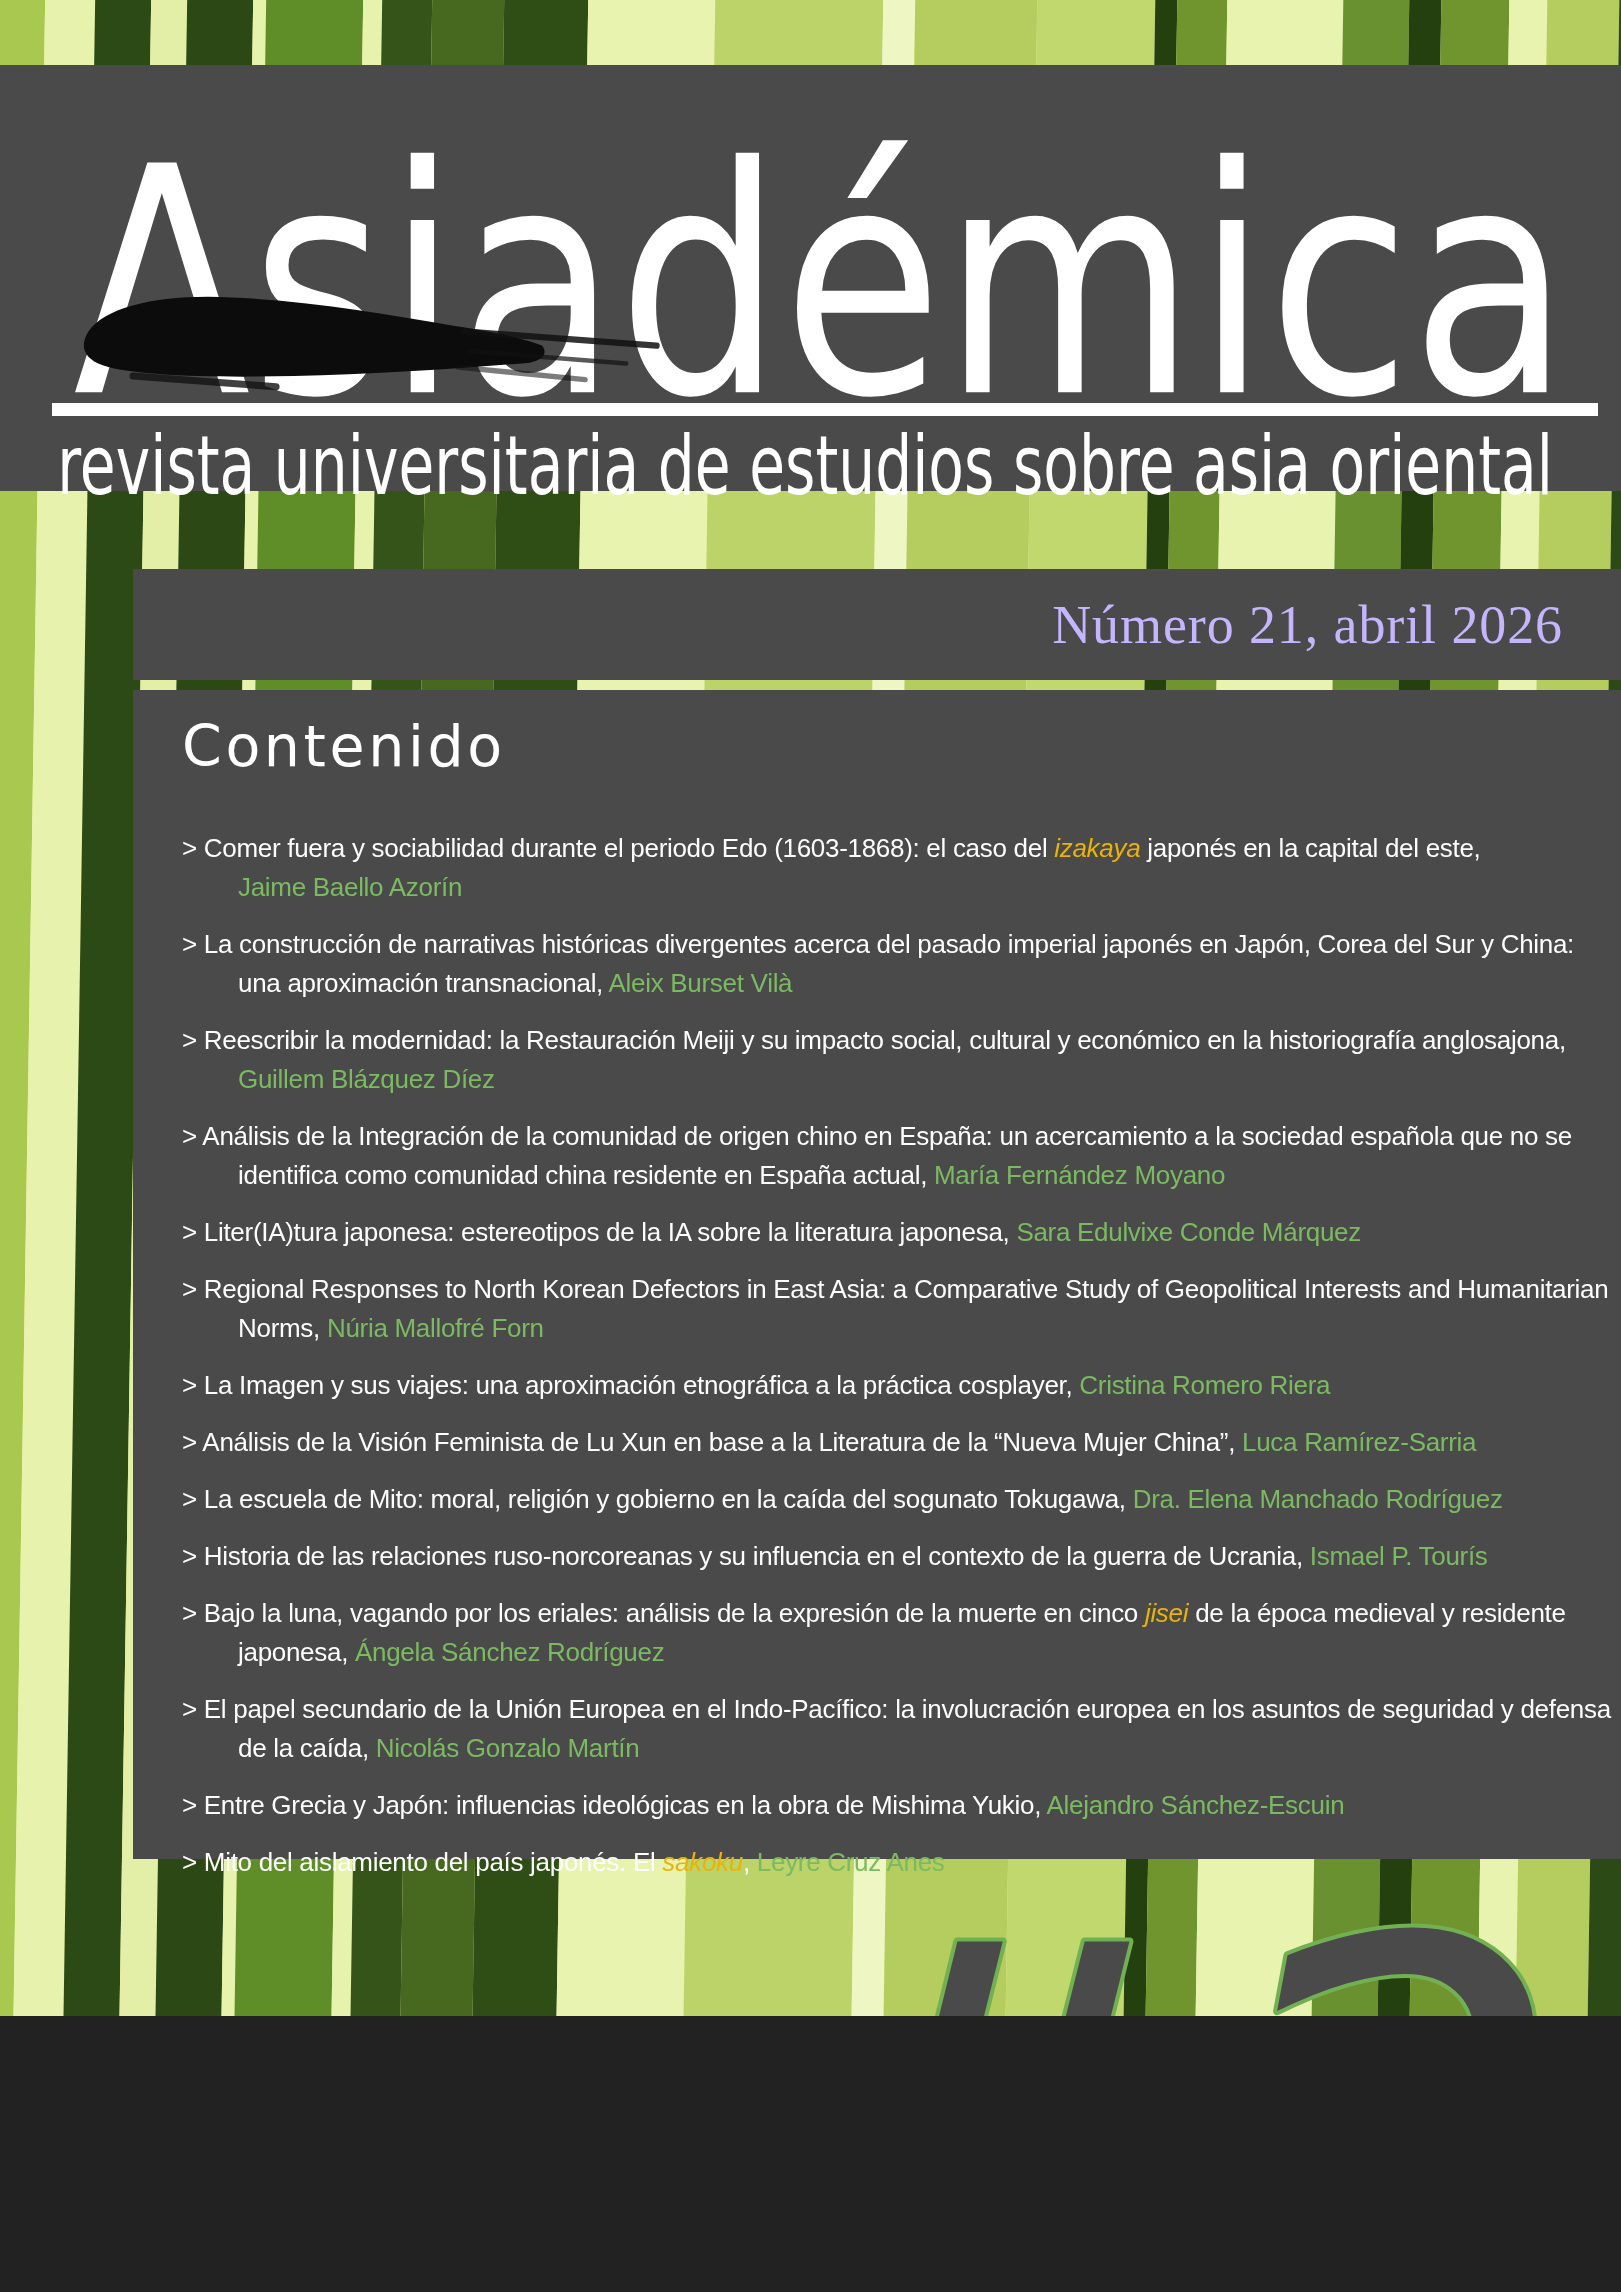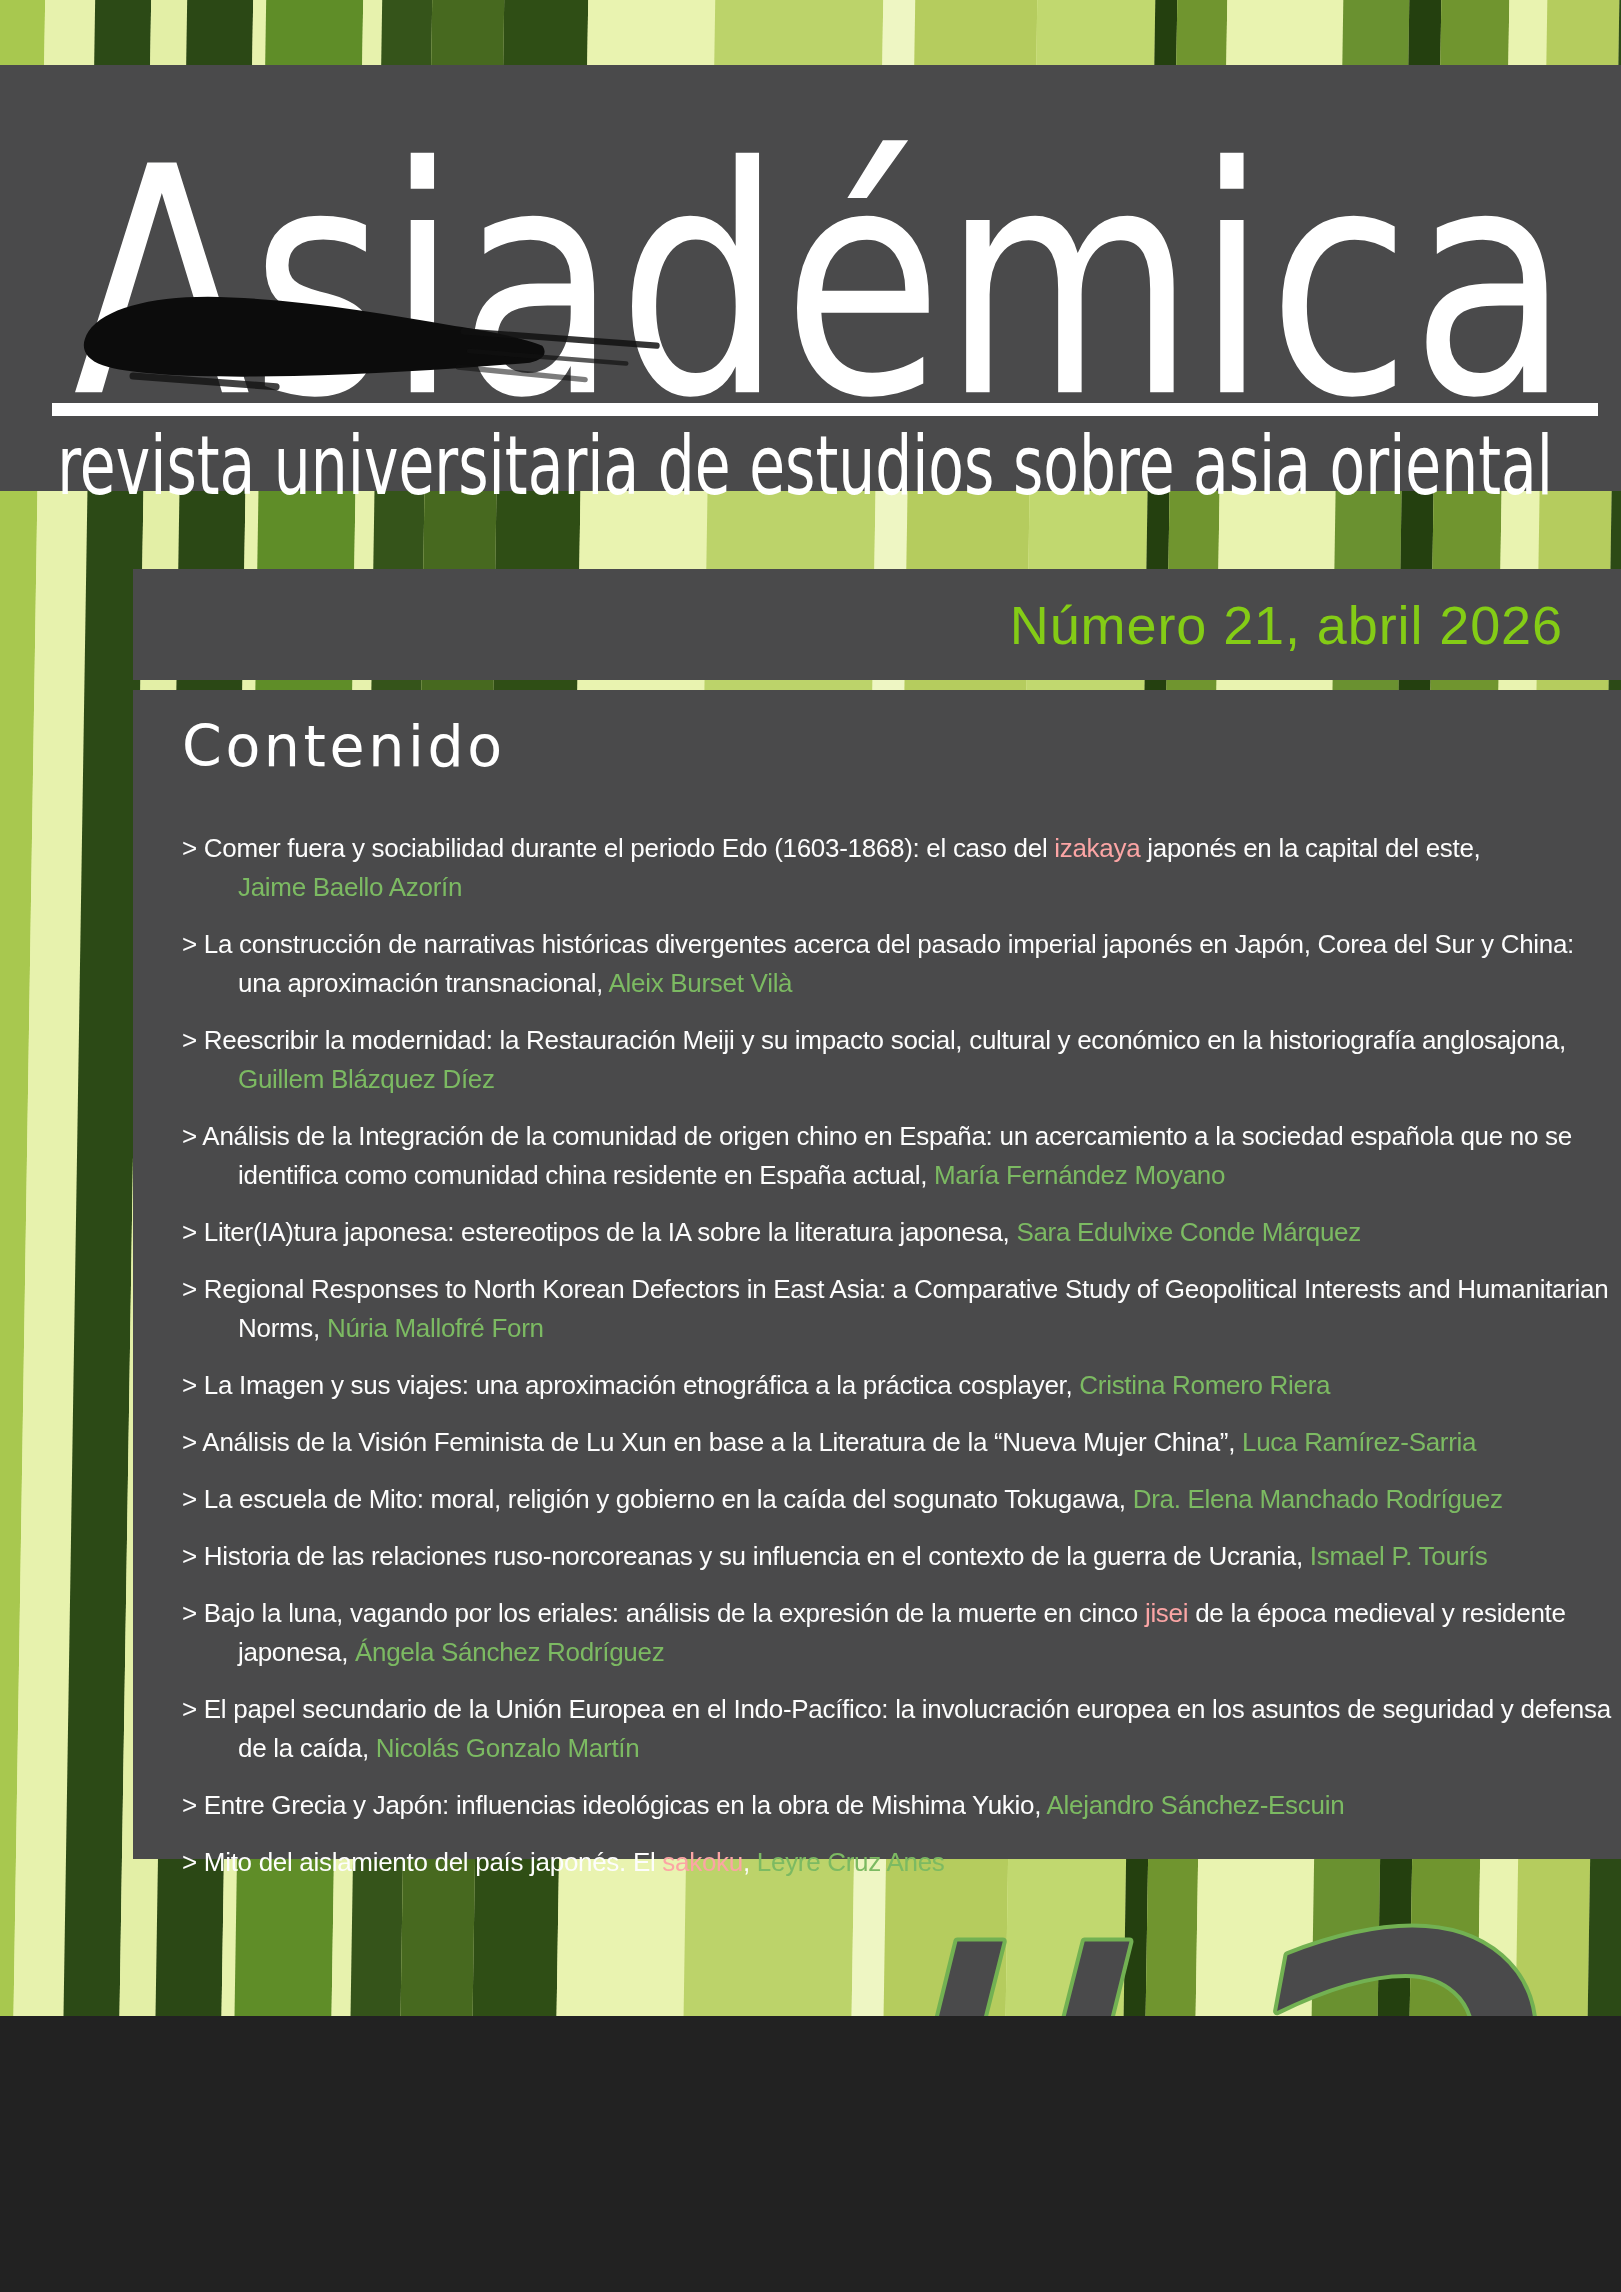--- a/index.html
+++ b/index.html
@@ -33,22 +33,22 @@
   .subtitle-svg text{fill:#ffffff;font-family:"DejaVu Sans",sans-serif;}
 
   
   .issue-bar{
     position:absolute;left:133px;top:569px;right:0;height:111px;
     background:#4a4a4b;
     display:flex;align-items:center;justify-content:flex-end;
     padding-right:59px;box-sizing:border-box;
   }
   .issue-bar span{
-    color:#84cc16;font-size:54px;letter-spacing:0.9px;
-    font-family:Liberation Sans, sans-serif;
+    color:#c4b5fd;font-size:54px;letter-spacing:0.9px;
+    font-family:Liberation Serif, serif;
   }
 
   
   .contents-panel{
     position:absolute;left:133px;top:690px;right:0;height:1169px;
     background:#4a4a4b;
     box-sizing:border-box;
     padding:23px 13px 0 49px;
   }
   .contents-heading{
@@ -58,21 +58,21 @@
   }
   .toc{color:#fdfdfd;}
   .toc-item{margin-bottom:18px;}
   .toc-line{
     white-space:pre;
     font-family:"Liberation Sans",sans-serif;
     font-size:26px;line-height:39px;letter-spacing:-0.3px;
   }
   .toc-line.cont{padding-left:56px;}
   .seg-n{color:#fdfdfd;margin-top:24px;}
-  .seg-i{color:#fca5a5;}
+  .seg-i{color:#eab308;font-style:italic;}
   .seg-a{color:#7cba62;}
 
   
   .big-number-svg{
     position:absolute;left:716px;top:1886px;width:905px;height:407px;
     overflow:visible;
   }
   .big-number-svg text{
     font-family:"DejaVu Sans",sans-serif;
     font-style:italic;

